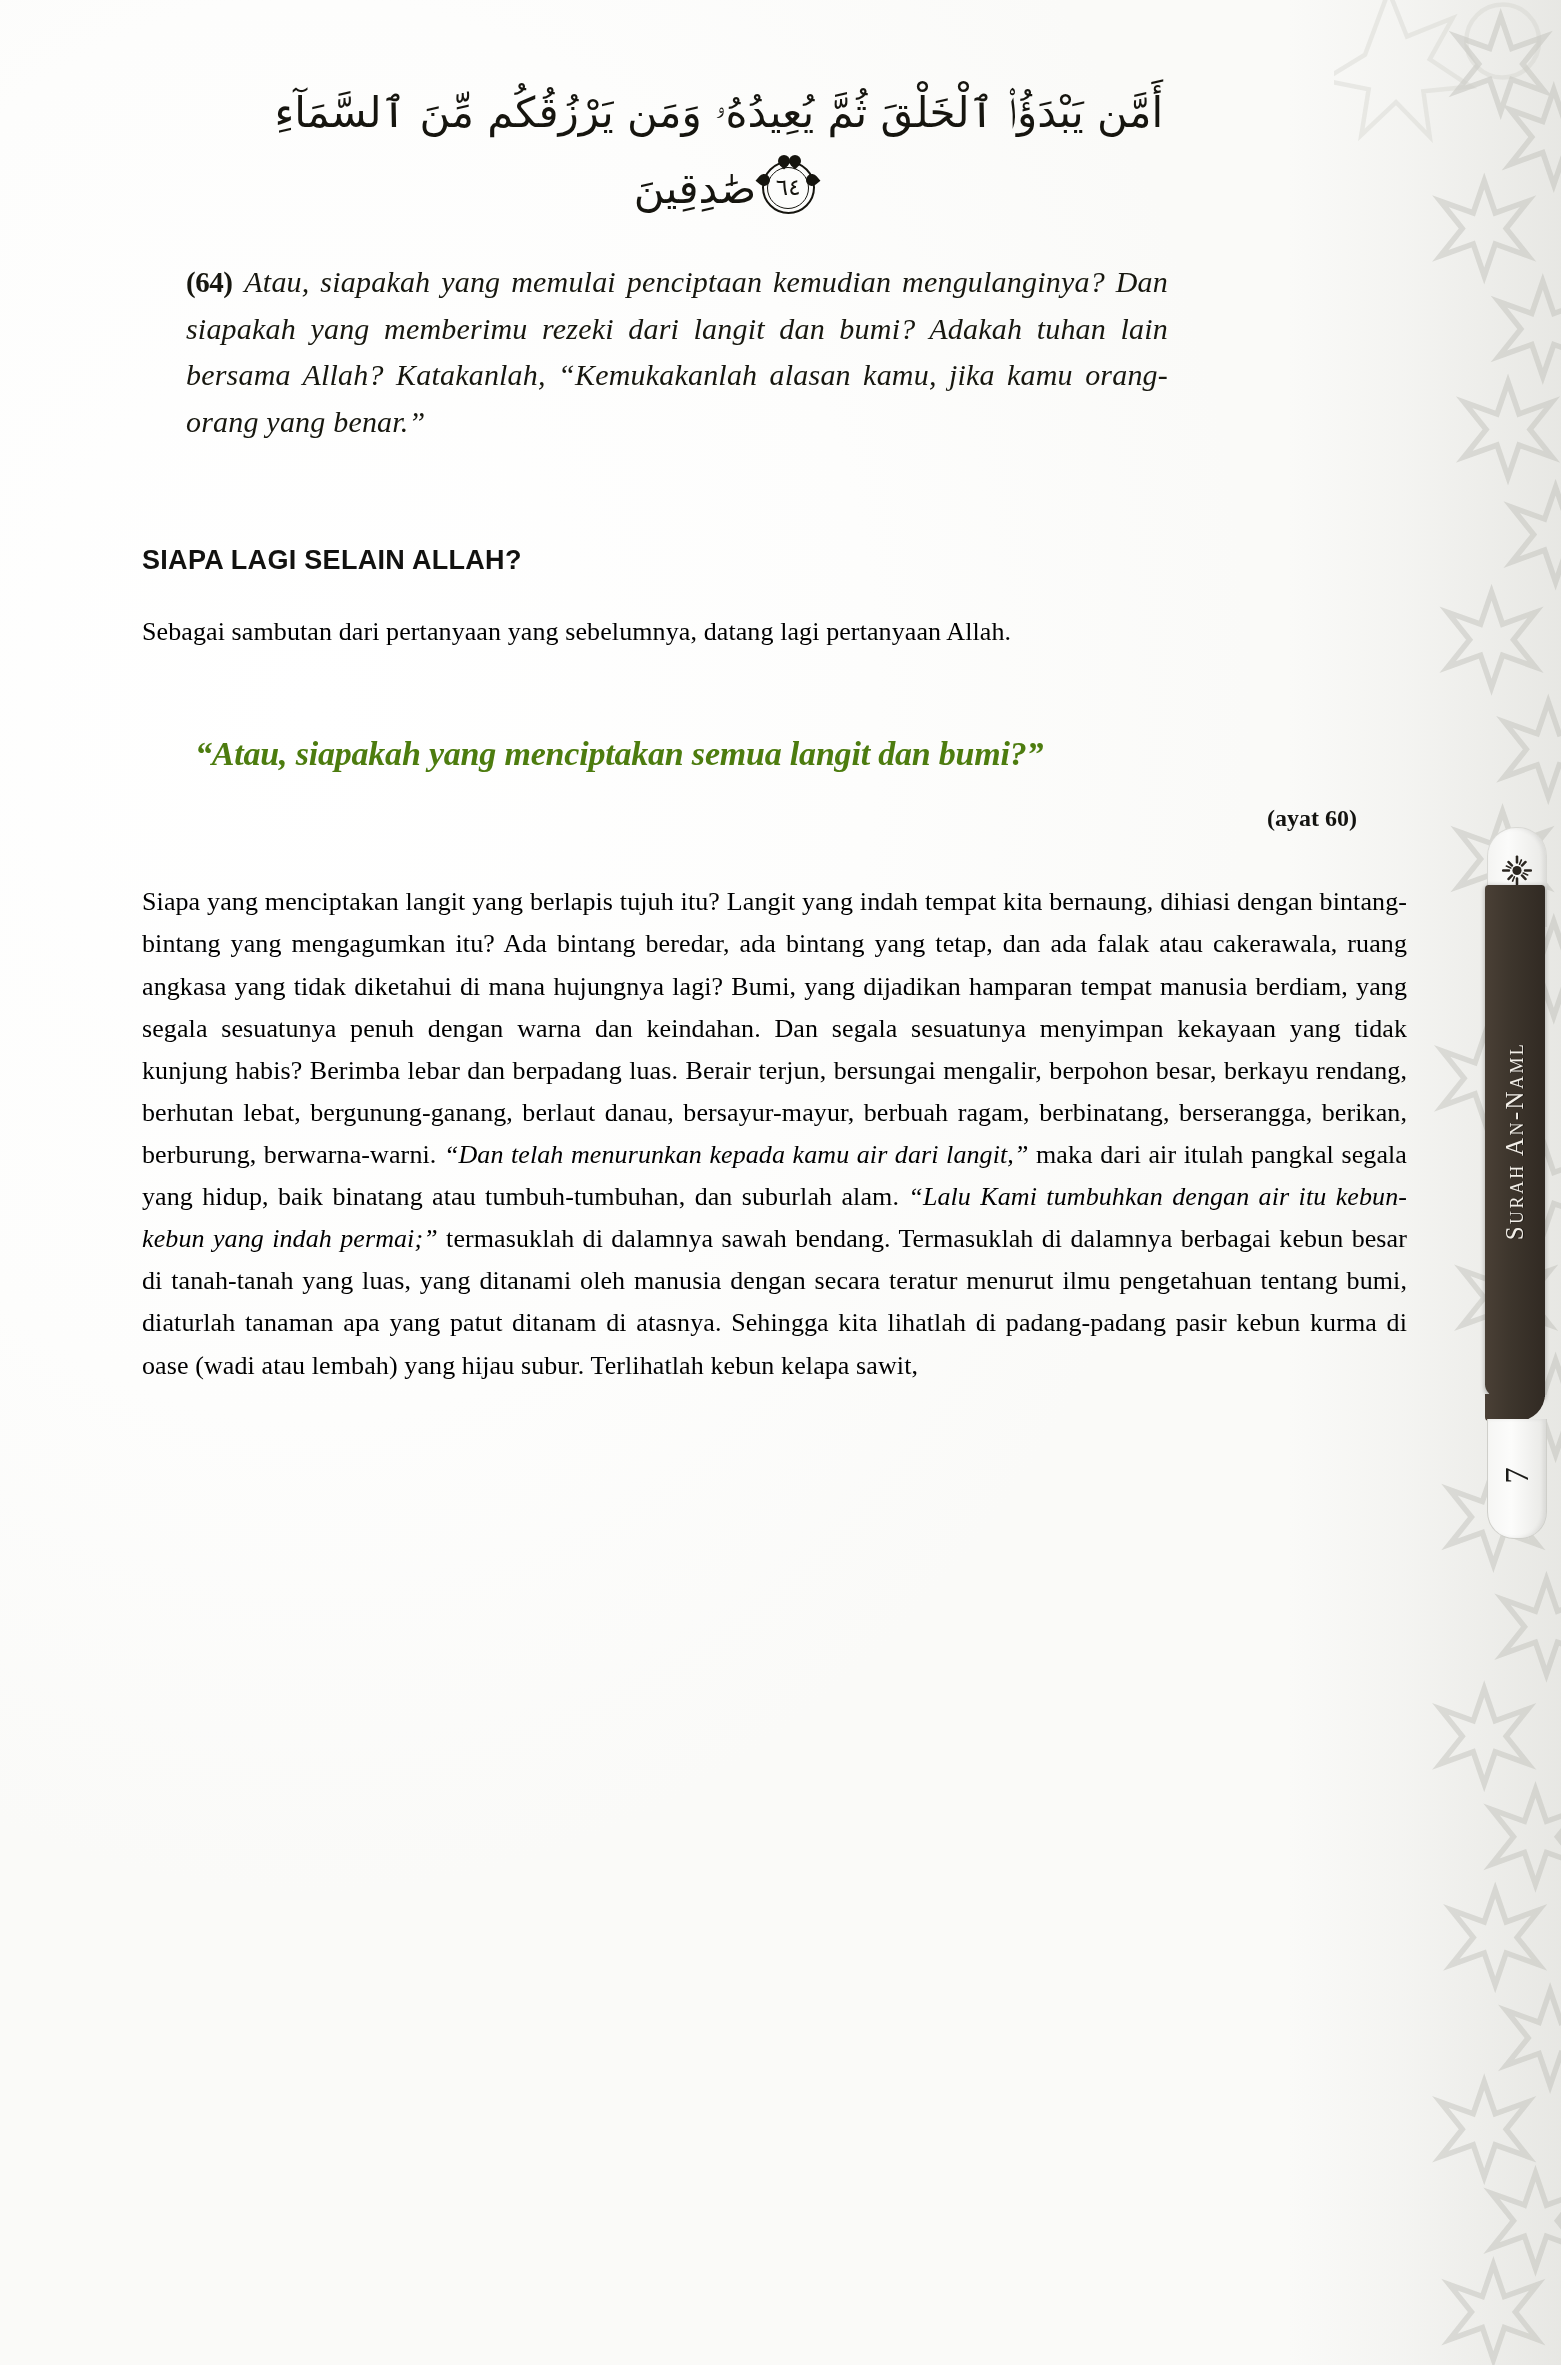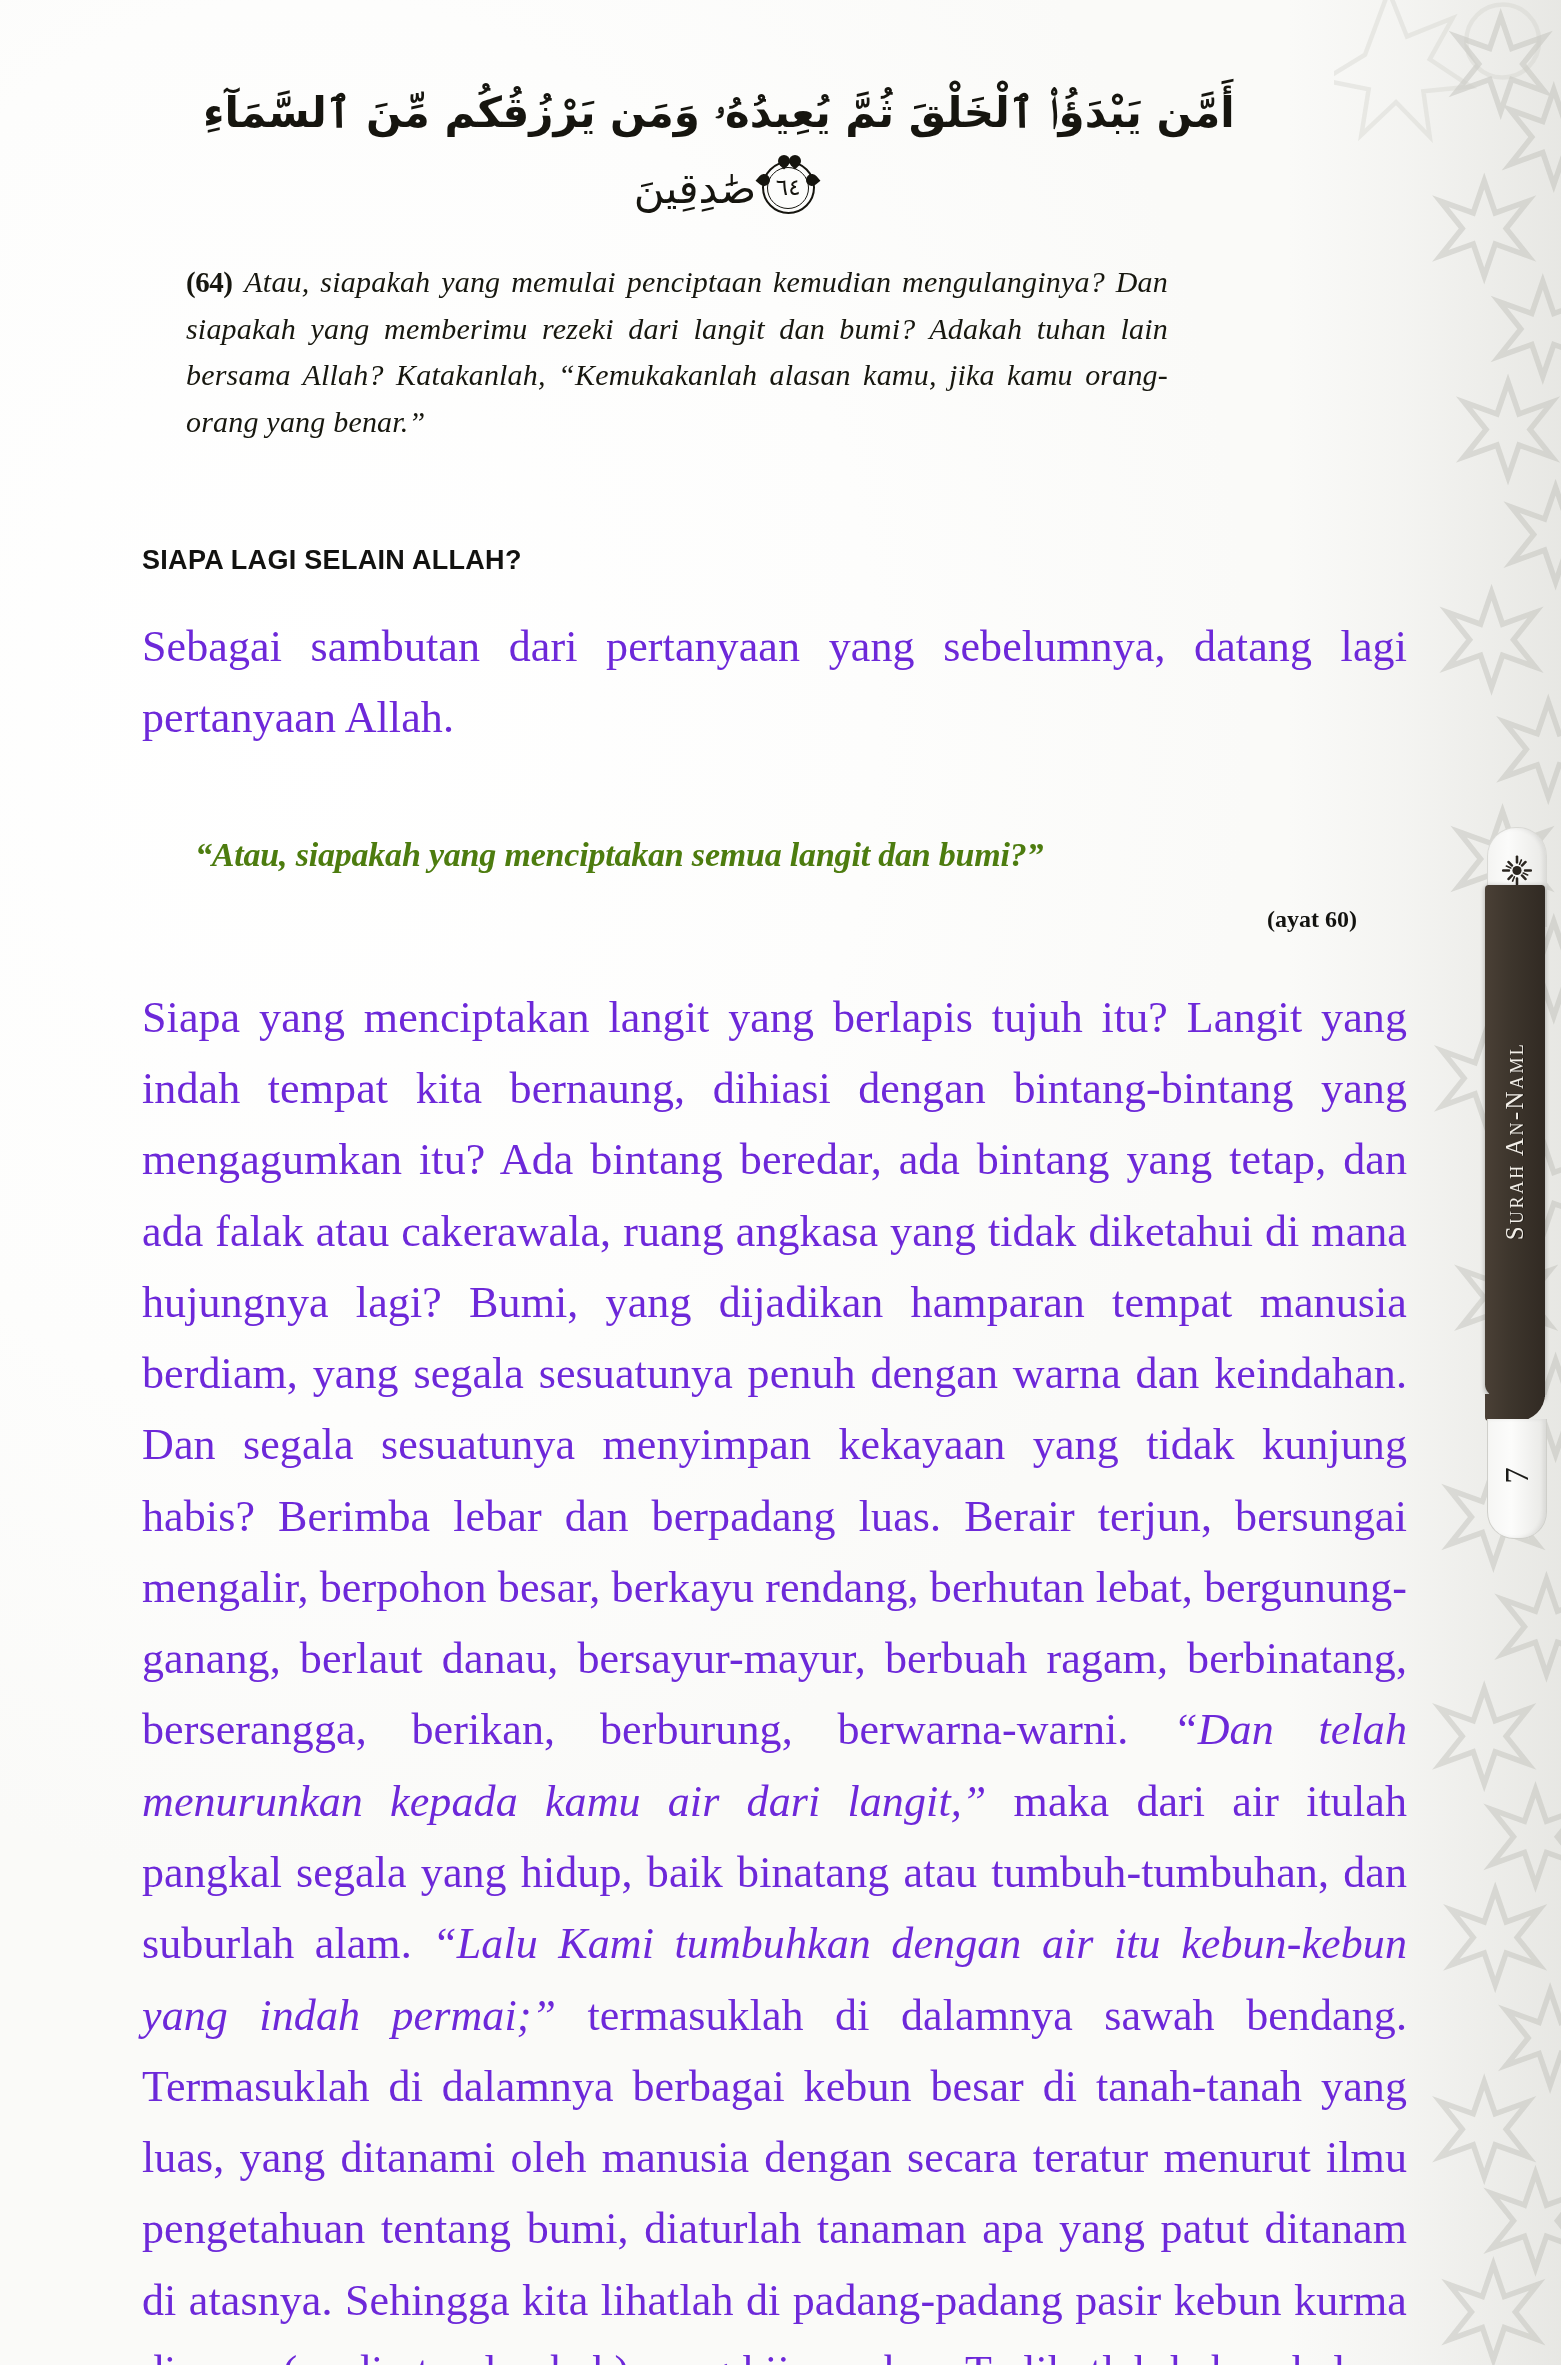--- a/index.html
+++ b/index.html
@@ -72,21 +72,21 @@
     font-size: 42px;
     line-height: 1.82;
     color: #16150f;
     letter-spacing: 0.5px;
     width: 1170px;
   }
   .arabic-line {
     display: block;
     white-space: nowrap;
   }
-  .arabic-line.l1 { margin-right: 16.4px; font-weight: bold; }
+  .arabic-line.l1 { margin-right: 16.4px; }
   .arabic-line.l2 { margin-right: 3.7px; }
   .arabic-line.l3 { text-align: center; }
 
   .ayah-mark {
     display: inline-block;
     position: relative;
     width: 53px;
     height: 53px;
     vertical-align: -11px;
     margin: 0 5.5px;
@@ -150,24 +150,24 @@
     font-size: 27px;
     letter-spacing: 0.3px;
     color: #121210;
   }
 
   
   .body-par {
     margin: 33px 16px 0 0;
     width: 1265px;
     font-family: "Liberation Serif", serif;
-    font-size: 44px;
+    font-size: 26px;
     line-height: 1.62;
     text-align: justify;
-    color: #6d28d9;
+    color: #000000;
     letter-spacing: 0.1px;
   }
   .body-par.lead { margin-top: 35px; }
   .body-par em { font-style: italic; }
 
   
   .pull-quote {
     margin: 79px 0 0 53px;
     width: 1204px;
     font-family: Liberation Serif, serif;

